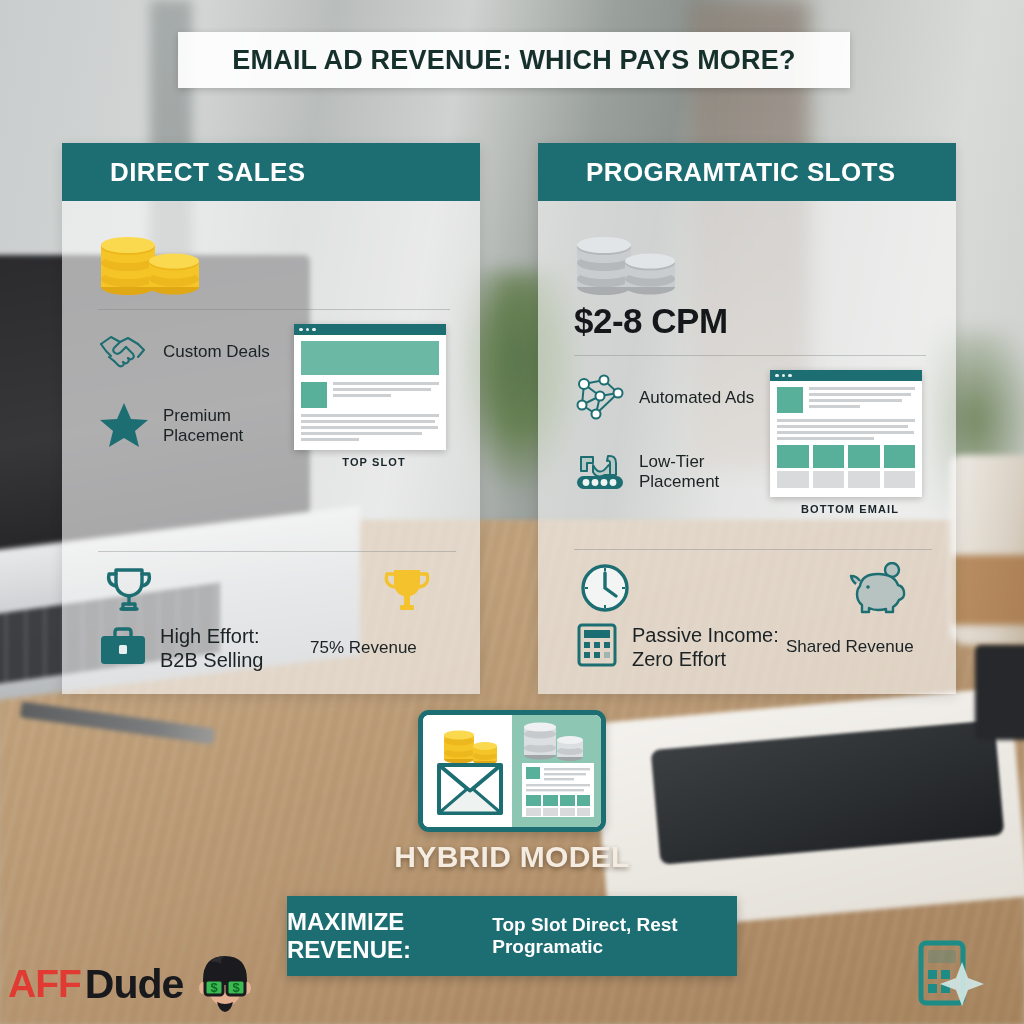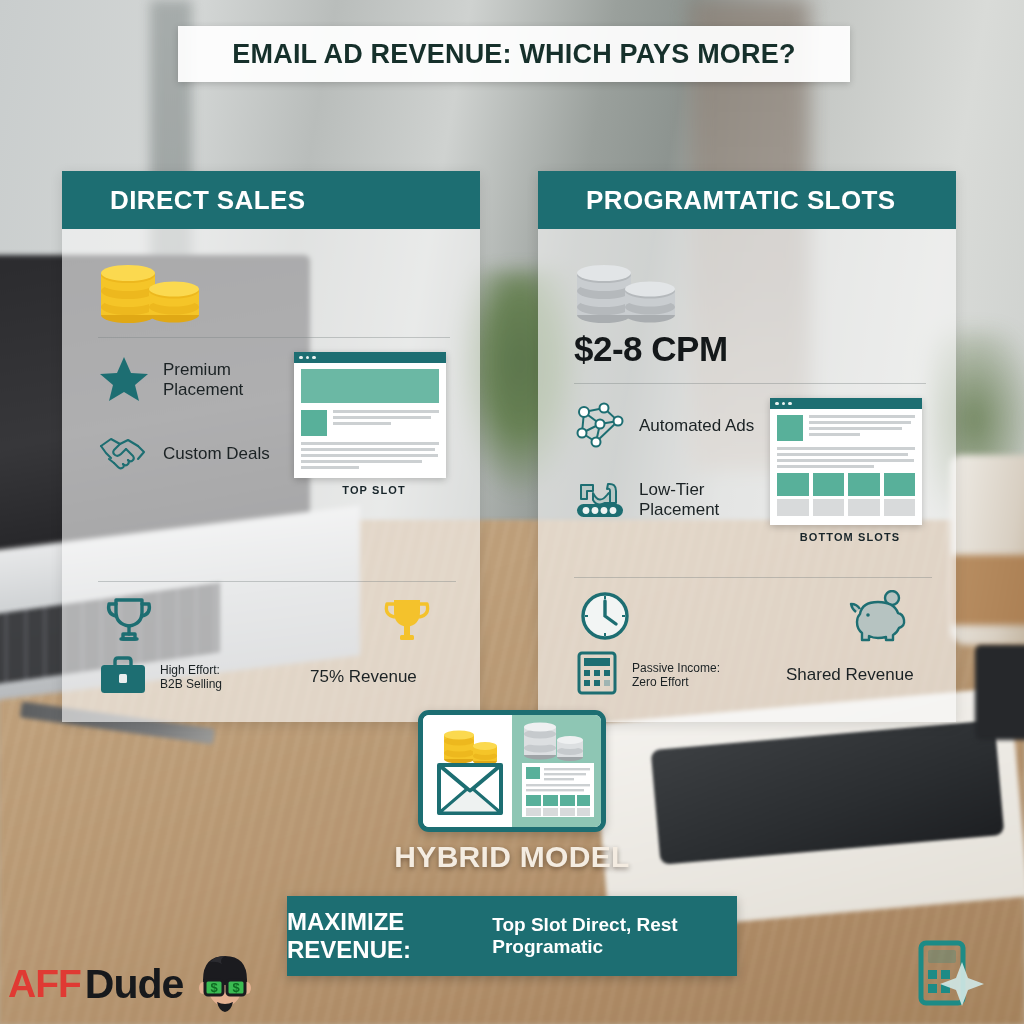--- a/index.html
+++ b/index.html
@@ -93,36 +93,35 @@
     background:linear-gradient(90deg,#5c5e60,#7a7c7e 70%,#9a9a98);
     border-radius:3px; transform:rotate(8deg); filter:blur(2px);
   }
   .bg-tablet {
     position:absolute; left:975px; top:645px; width:90px; height:95px;
     background:#26282b; border-radius:6px; filter:blur(2px);
   }
 
   
   .title-bar {
-    position:absolute; left:178px; top:26px; width:672px; height:56px;
+    position:absolute; left:178px; top:32px; width:672px; height:56px;
     background:rgba(255,255,255,.93);
     display:flex; align-items:center; justify-content:center;
     box-shadow:0 2px 7px rgba(0,0,0,.18);
   }
   .title-bar span {
     font-size:27px; font-weight:bold; color:#16302b;
     letter-spacing:.2px; white-space:nowrap;
   }
 
   
   .panel {
     position:absolute; top:143px; width:418px; height:551px;
     background:rgba(248,248,248,.62);
     box-shadow:0 3px 12px rgba(0,0,0,.12);
-    margin-top:28px;
   }
   .panel.left  { left:62px; }
   .panel.right { left:538px; }
 
   .panel-head {
     height:58px; background:#1d6e72;
     display:flex; align-items:center; padding-left:48px;
   }
   .panel-head span {
     color:#fff; font-size:26px; font-weight:bold; letter-spacing:.4px;
@@ -171,21 +170,21 @@
   .slot-label {
     margin-top:6px; font-size:11px; font-weight:bold;
     color:#18252a; letter-spacing:1.1px;
   }
 
   .bottom-block { position:absolute; left:36px; right:24px; bottom:22px; }
   .bottom-div { height:1px; background:rgba(120,128,130,.38); margin-bottom:12px; }
   .trophy-row { display:flex; justify-content:space-between; padding:0 22px 0 4px; height:56px; }
   .bottom-row { display:flex; align-items:center; margin-top:4px; }
   .bottom-left { display:flex; align-items:center; gap:12px; width:212px; }
-  .bottom-text { font-size:12px; color:#1b2224; line-height:1.2; }
+  .bottom-text { font-size:20px; color:#1b2224; line-height:1.2; }
   .bottom-right { font-size:17px; color:#1b2224; }
 
   
   .hybrid-icon {
     position:absolute; left:418px; top:710px; width:188px; height:122px;
     background:#fff; border:5px solid #1d6e72; border-radius:11px;
     display:flex; overflow:hidden;
     box-shadow:0 3px 10px rgba(0,0,0,.2);
   }
   .hy-left  { width:50%; background:#fff; position:relative; }
@@ -268,41 +267,41 @@
       </svg>
     </div>
 
     <div class="divider"></div>
 
     <div class="features">
       <div class="feat-col">
 
         <div class="feat">
           <span>
-            <svg width="52" height="48" viewBox="0 0 52 48">
-              <path d="M26 3 L33 19 L50 20 L37 31 L41 47 L26 38 L11 47 L15 31 L2 20 L19 19 Z" fill="#1d6e72"></path>
-            </svg>
-          </span>
-          <span class="feat-label" style="white-space:pre-line">Premium Placement</span>
-        </div>
-
-        <div class="feat">
-          <span>
             <svg width="52" height="40" viewBox="0 0 52 40" fill="none" stroke="#1d6e72" stroke-width="2.1" stroke-linejoin="round" stroke-linecap="round">
               <path d="M3 14 L13 7 L22 12 L30 8 L40 14"></path>
               <path d="M22 12 L16 18 Q14 21 17 23 Q20 25 23 22 L28 17"></path>
               <path d="M28 17 L35 24 Q37 27 34 29 Q32 30 30 28"></path>
               <path d="M30 28 Q32 31 29 33 Q27 34 25 32"></path>
               <path d="M25 32 Q27 35 24 36 Q22 37 20 35 L16 31"></path>
               <path d="M16 31 L11 27"></path>
               <path d="M40 14 L46 20 L40 27"></path>
               <path d="M3 14 L8 21 L13 26"></path>
             </svg>
           </span>
           <span class="feat-label">Custom Deals</span>
+        </div>
+
+        <div class="feat">
+          <span>
+            <svg width="52" height="48" viewBox="0 0 52 48">
+              <path d="M26 3 L33 19 L50 20 L37 31 L41 47 L26 38 L11 47 L15 31 L2 20 L19 19 Z" fill="#1d6e72"></path>
+            </svg>
+          </span>
+          <span class="feat-label" style="white-space:pre-line">Premium Placement</span>
         </div>
 
       </div>
 
       <div class="mock-wrap">
         <div class="mock">
           <div class="mock-bar">
             <div class="dot"></div>
             <div class="dot"></div>
             <div class="dot"></div>
@@ -471,21 +470,21 @@
               <div class="gbox"></div>
             </div>
             <div class="cap4">
               <div class="cap"></div>
               <div class="cap"></div>
               <div class="cap"></div>
               <div class="cap"></div>
             </div>
           </div>
         </div>
-        <div class="slot-label">BOTTOM SLOTS</div>
+        <div class="slot-label">BOTTOM EMAIL</div>
       </div>
     </div>
 
     <div class="bottom-block">
       <div class="bottom-div"></div>
       <div class="trophy-row">
         <span>
           <svg width="54" height="52" viewBox="0 0 54 52">
             <circle cx="27" cy="26" r="22" fill="#f2f5f4" stroke="#1d6e72" stroke-width="3.4"></circle>
             <path d="M27 11 V26 L38 34" fill="none" stroke="#1d6e72" stroke-width="3.4" stroke-linecap="round"></path>

